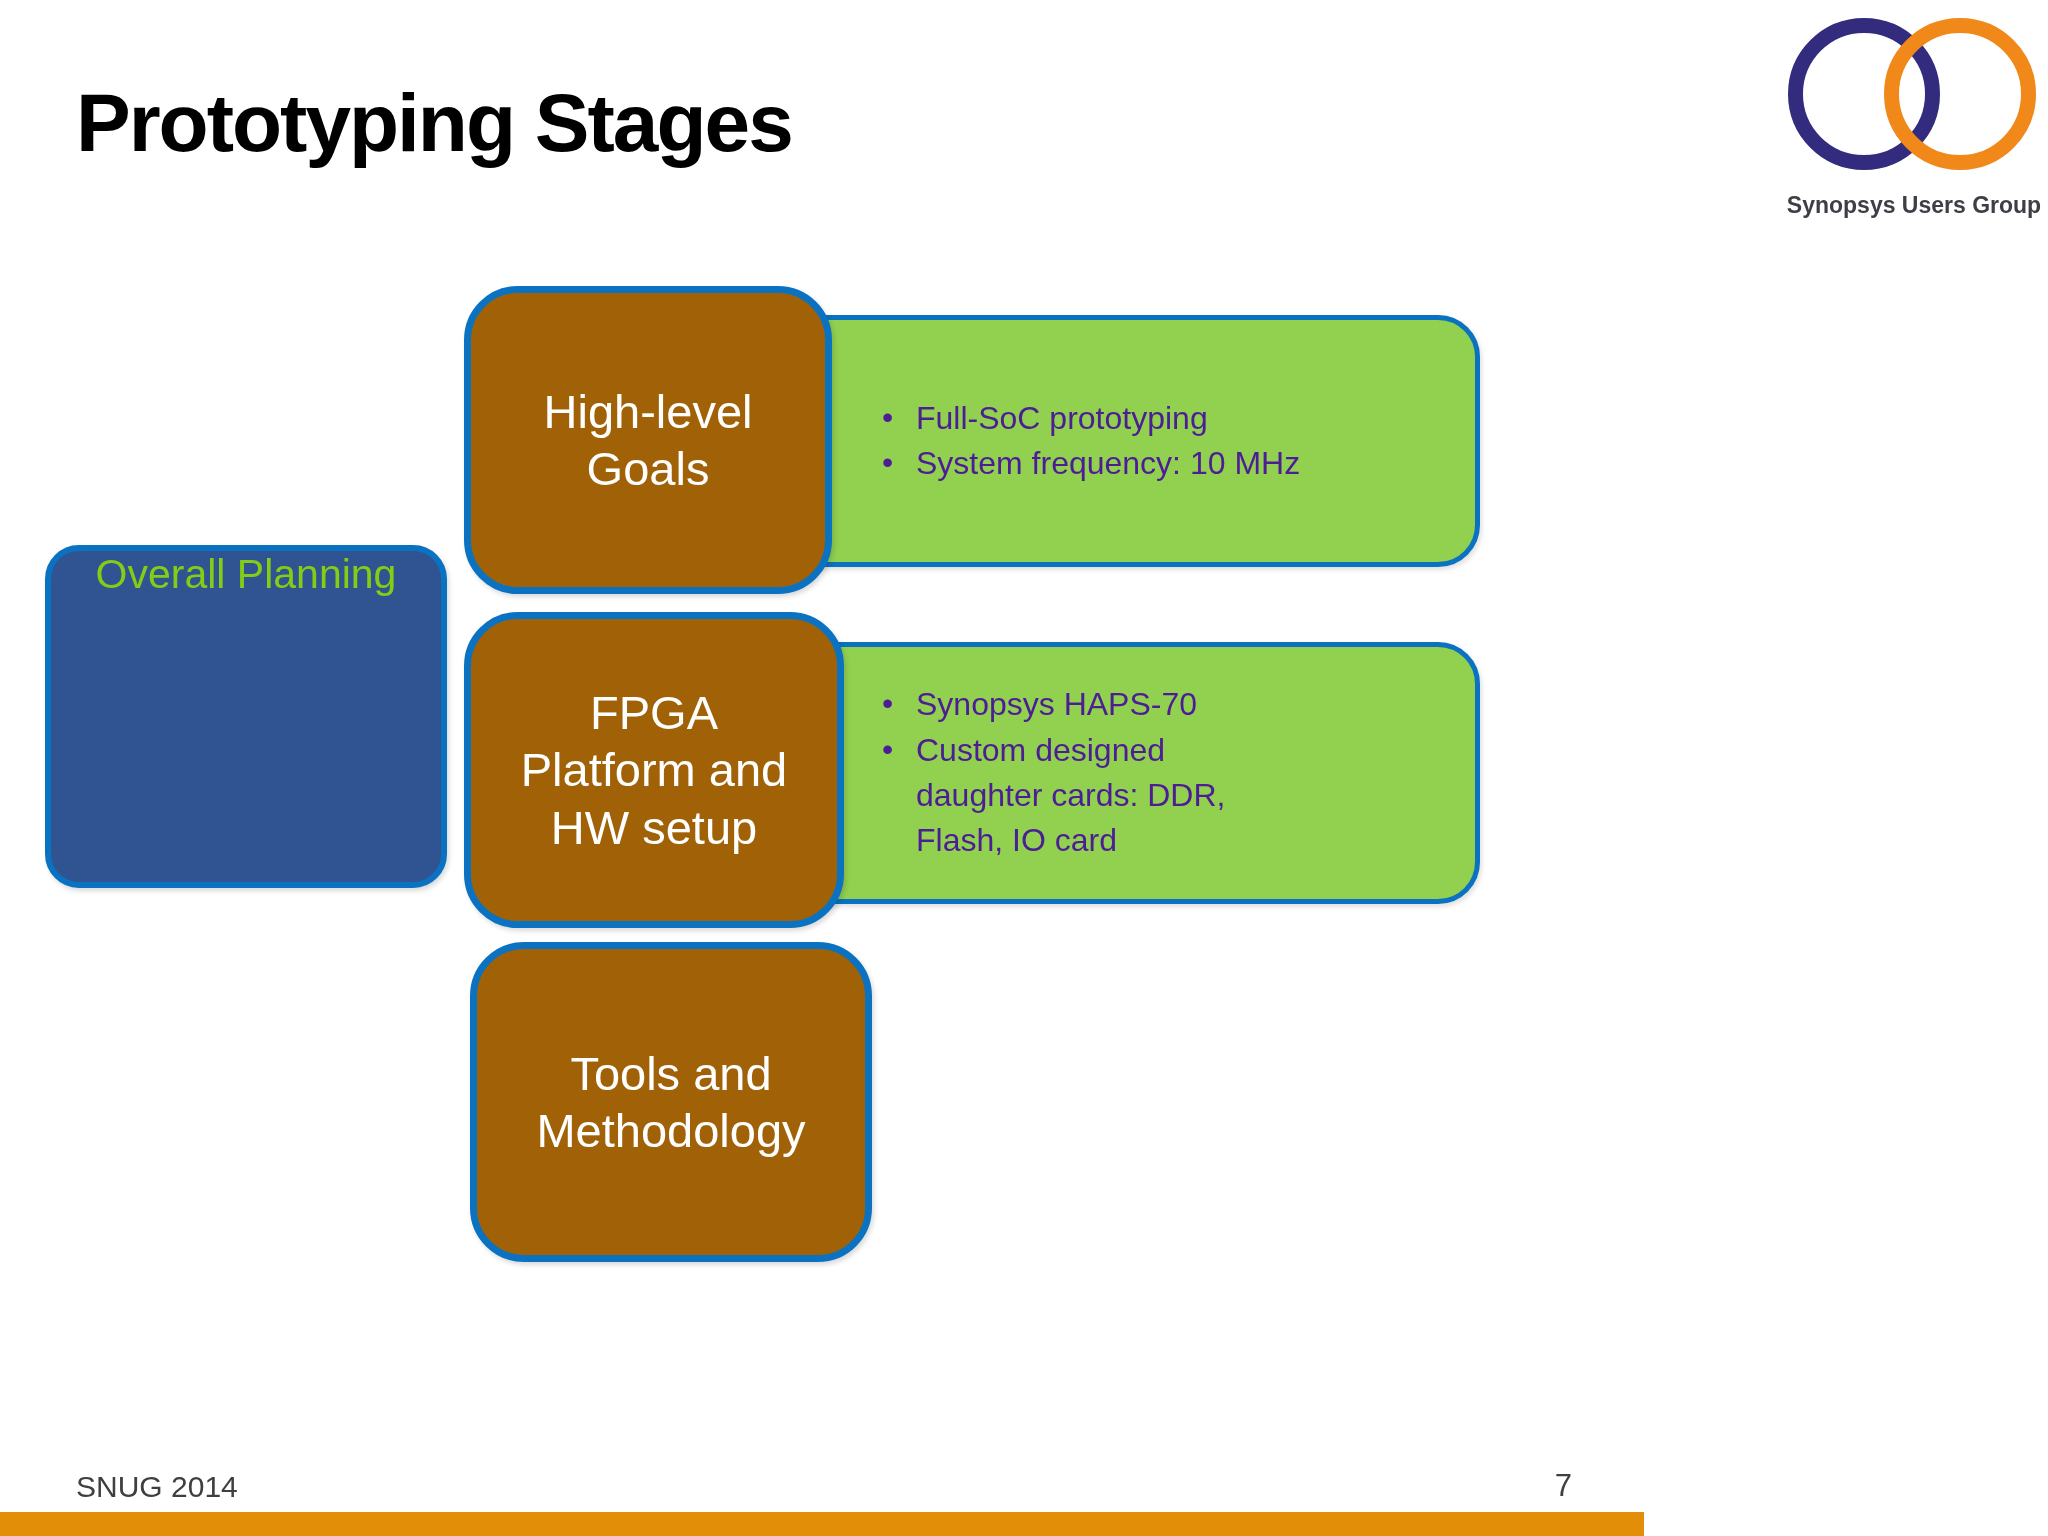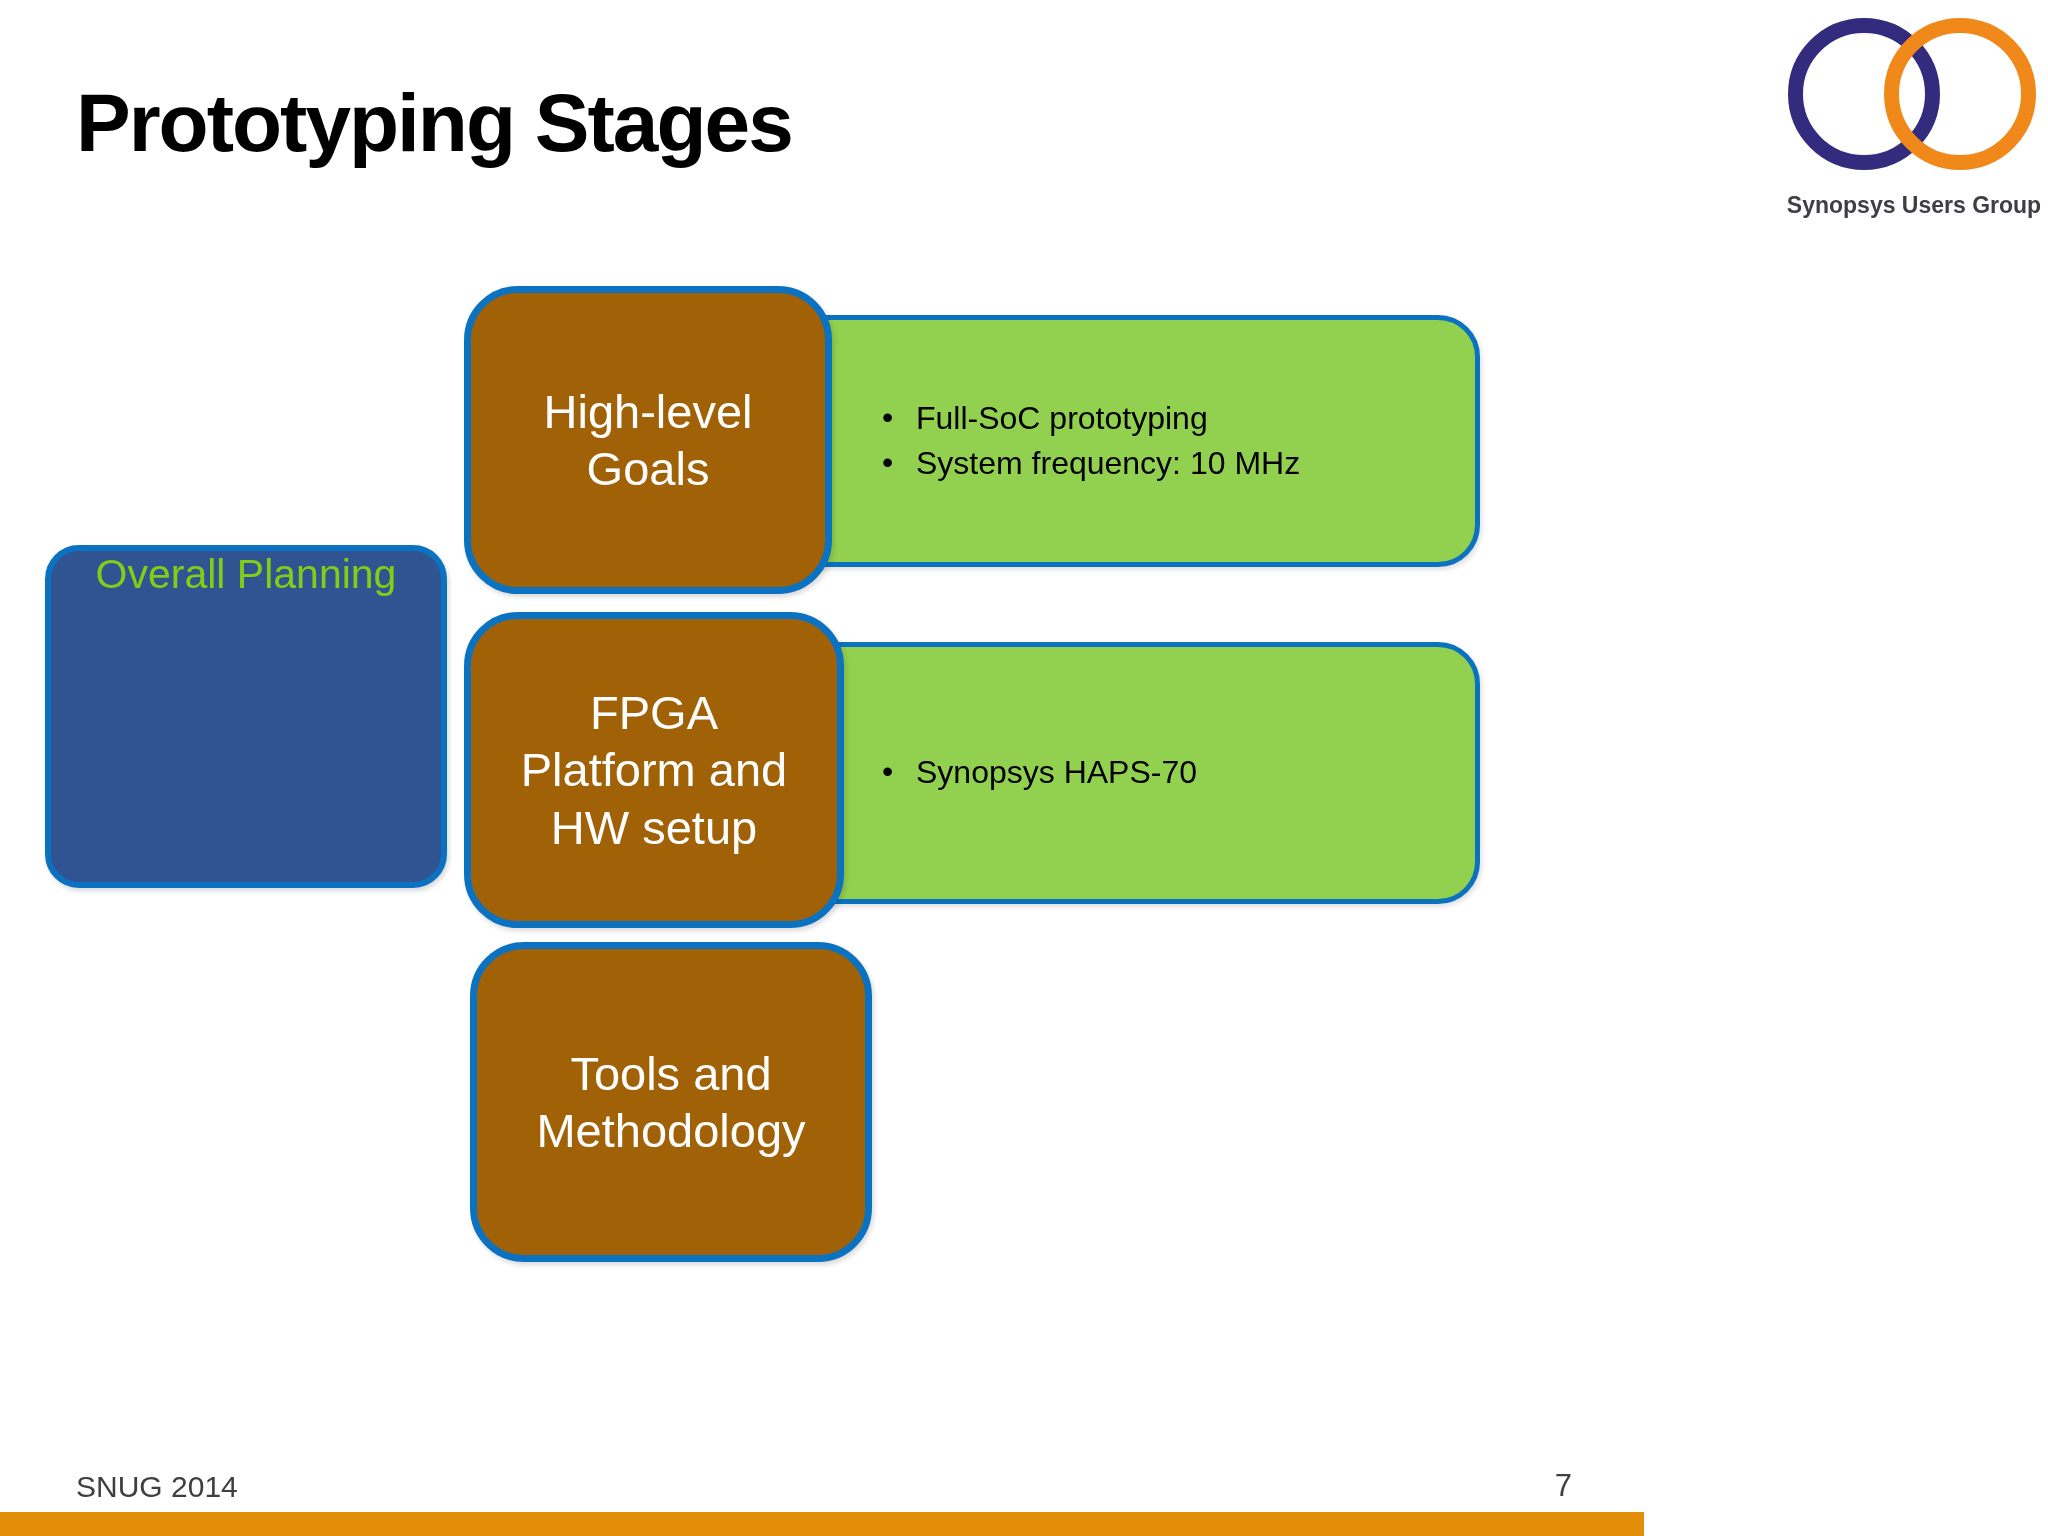--- a/index.html
+++ b/index.html
@@ -43,21 +43,21 @@
   .stage-3 .stage-label { max-width:340px; }
 
   .detail-box { position:absolute; left:620px; width:860px; background:#92d050;
                 border:5px solid #0b72c2; border-radius:42px; z-index:1;
                 display:flex; flex-direction:column; justify-content:center;
                 padding-left:255px; box-shadow:2px 3px 5px rgba(0,0,0,0.12); }
   .detail-1 { top:315px; height:252px; }
   .detail-2 { top:642px; height:262px; }
   .detail-3 { top:973px; height:260px; }
 
-  .bullets { list-style:none; font-size:32px; color:#000000; line-height:1.42; }
+  .bullets { list-style:none; font-size:32px; color:#4c1d95; line-height:1.42; }
   .detail-2 .bullets { max-width:420px; }
   .bullets li { position:relative; padding-left:36px; }
   .bullets li::before { content:"\2022"; position:absolute; left:2px; top:-1px; }
 
   
   .footer-left  { position:absolute; left:76px;  top:1470px; font-size:30px; color:#3f3f3f; }
   .page-number  { position:absolute; right:72px; top:1468px; font-size:31px; color:#3f3f3f; }
   .footer-bar   { position:absolute; left:0; bottom:0; width:100%; height:24px; background:#e28e08; }
 </style>
 </head>
@@ -83,20 +83,21 @@
       <li>System frequency: 10 MHz</li>
     </ul>
   </div>
   <div class="stage-box stage-1">
     <span class="stage-label">High-level Goals</span>
   </div>
 
   <div class="detail-box detail-2">
     <ul class="bullets">
       <li>Synopsys HAPS-70</li>
+      <li>Custom designed daughter cards: DDR, Flash, IO card</li>
     </ul>
   </div>
   <div class="stage-box stage-2">
     <span class="stage-label">FPGA Platform and HW setup</span>
   </div>
 
   <div class="stage-box stage-3">
     <span class="stage-label">Tools and Methodology</span>
   </div>
 

